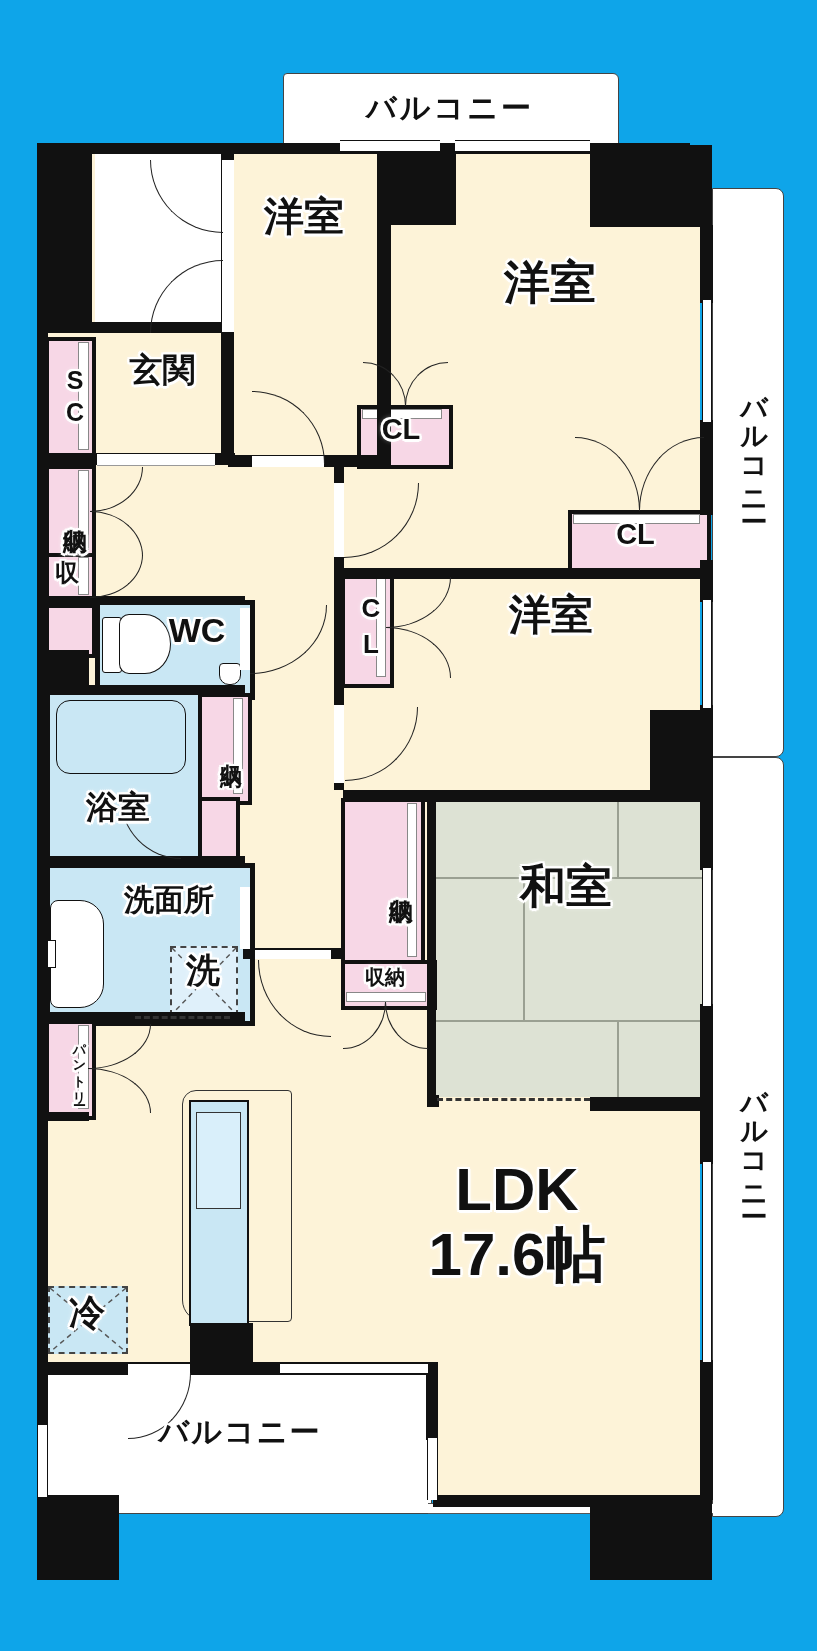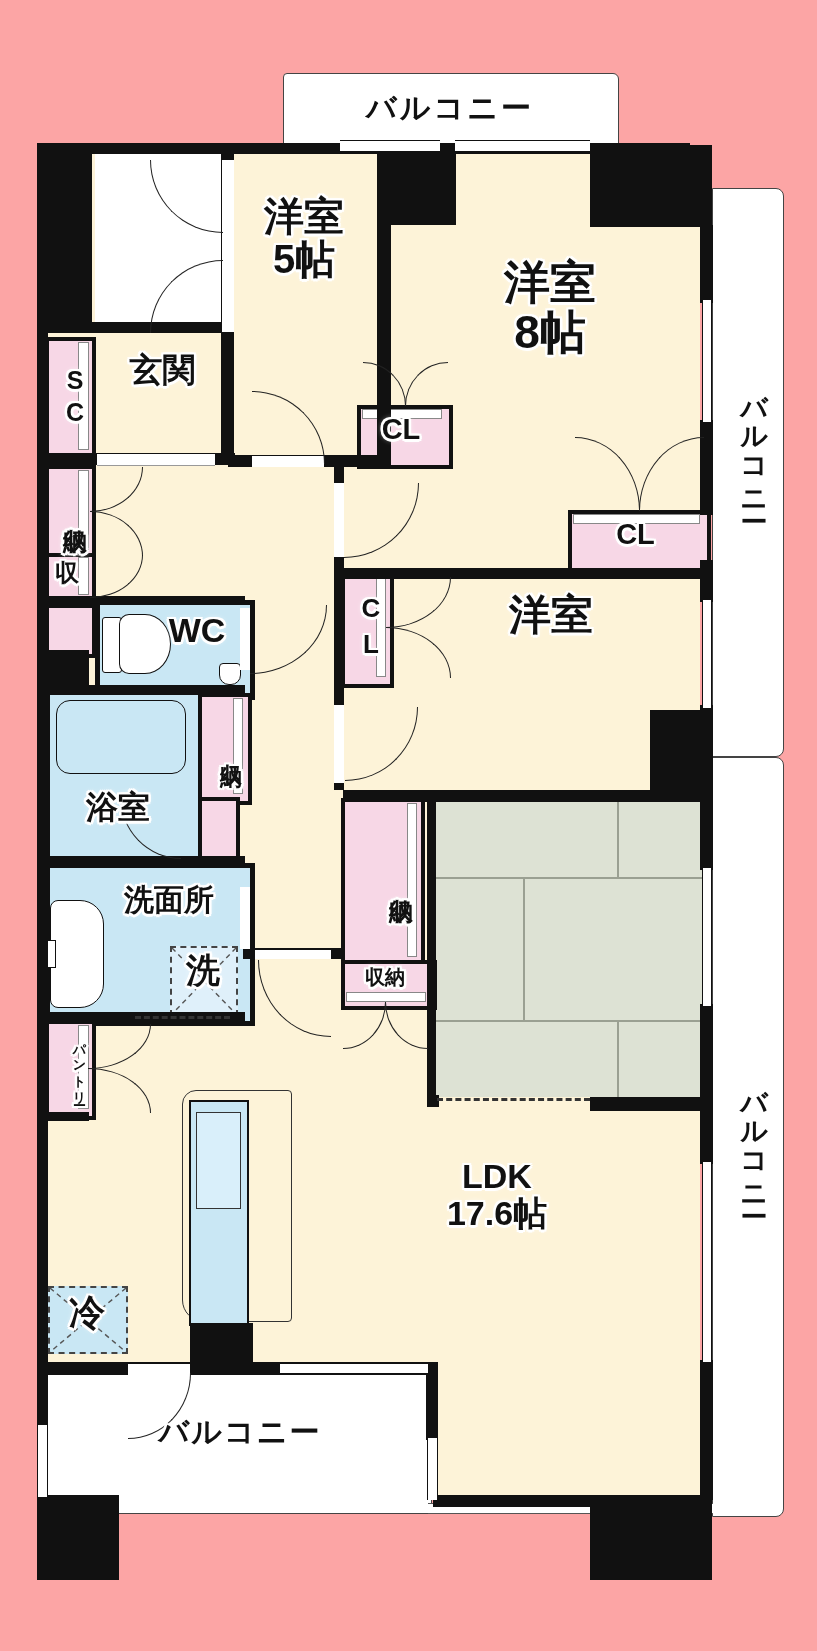--- a/index.html
+++ b/index.html
@@ -1,16 +1,16 @@
 <!DOCTYPE html>
 <html><head>
 <meta charset="utf-8">
 <style>
   html,body{margin:0;padding:0;background:#fff;}
-  #stage{position:relative;width:817px;height:1651px;background:#fca5a5;overflow:hidden;
+  #stage{position:relative;width:817px;height:1651px;background:#0ea5e9;overflow:hidden;
          font-family:"Liberation Sans",sans-serif;}
   .abs{position:absolute;}
   .wall{position:absolute;background:#111;z-index:10;}
   .room{position:absolute;z-index:2;}
   .cream{background:#fdf3d8;}
   .green{background:#dde2d4;}
   .blue{position:absolute;background:#c9e7f4;border:5px solid #111;z-index:5;}
   .pink{position:absolute;background:#f7d7e6;border:4px solid #111;z-index:6;}
   .face{position:absolute;background:#fff;border:1px solid #888;z-index:7;}
   .balcony{position:absolute;background:#fff;border:1.6px solid #444;z-index:1;}
@@ -188,26 +188,24 @@
   <div class="arc bbr" style="left:343px;top:1002px;width:42px;height:46px;"></div>
   <div class="arc bbl" style="left:385px;top:1002px;width:42px;height:46px;"></div>
   <div class="arc bbr" style="left:88px;top:1024px;width:62px;height:44px;"></div>
   <div class="arc btr" style="left:88px;top:1068px;width:62px;height:44px;"></div>
   <div class="arc bbr" style="left:128px;top:1373px;width:62px;height:65px;"></div>
 
   <div class="lbl" style="left:283px;top:92px;width:334px;font-size:30px;letter-spacing:3px;">バルコニー</div>
 
   <div class="lbl" style="left:228px;top:195px;width:152px;font-size:40px;">
     <div>洋室</div>
-    <div>5帖</div>
   </div>
 
   <div class="lbl" style="left:410px;top:258px;width:280px;font-size:46px;">
     <div>洋室</div>
-    <div>8帖</div>
   </div>
 
   <div class="lbl vert" style="left:46px;top:348px;width:42px;height:100px;font-size:25px;letter-spacing:4px;">SC</div>
 
   <div class="lbl" style="left:95px;top:352px;width:135px;font-size:33px;">玄関</div>
 
   <div class="lbl vert" style="left:46px;top:470px;width:42px;height:82px;font-size:24px;letter-spacing:2px;">収納</div>
 
   <div class="lbl" style="left:46px;top:560px;width:42px;font-size:24px;">収</div>
 
@@ -231,25 +229,26 @@
 
   <div class="lbl" style="left:88px;top:884px;width:162px;font-size:30px;">洗面所</div>
 
   <div class="lbl" style="left:176px;top:952px;width:54px;font-size:34px;">洗</div>
 
   <div class="lbl vert" style="left:344px;top:838px;width:70px;height:86px;font-size:24px;letter-spacing:2px;">収納</div>
 
   <div class="lbl" style="left:341px;top:967px;width:88px;font-size:20px;">収納</div>
 
   <div class="lbl" style="left:450px;top:862px;width:232px;font-size:46px;">
+    <div>和室</div>
   </div>
 
   <div class="lbl vert" style="left:48px;top:1024px;width:38px;height:86px;font-size:13px;letter-spacing:1px;">パントリー</div>
 
-  <div class="lbl" style="left:352px;top:1158px;width:290px;font-size:34px;">
+  <div class="lbl" style="left:372px;top:1158px;width:290px;font-size:60px;">
     <div>LDK</div>
     <div>17.6帖</div>
   </div>
 
   <div class="lbl" style="left:56px;top:1294px;width:62px;font-size:36px;">冷</div>
 
   <div class="lbl vert" style="left:722px;top:1050px;width:46px;height:175px;font-size:27px;letter-spacing:2px;">バルコニー</div>
 
   <div class="lbl" style="left:118px;top:1416px;width:244px;font-size:30px;letter-spacing:2px;">バルコニー</div>
 

